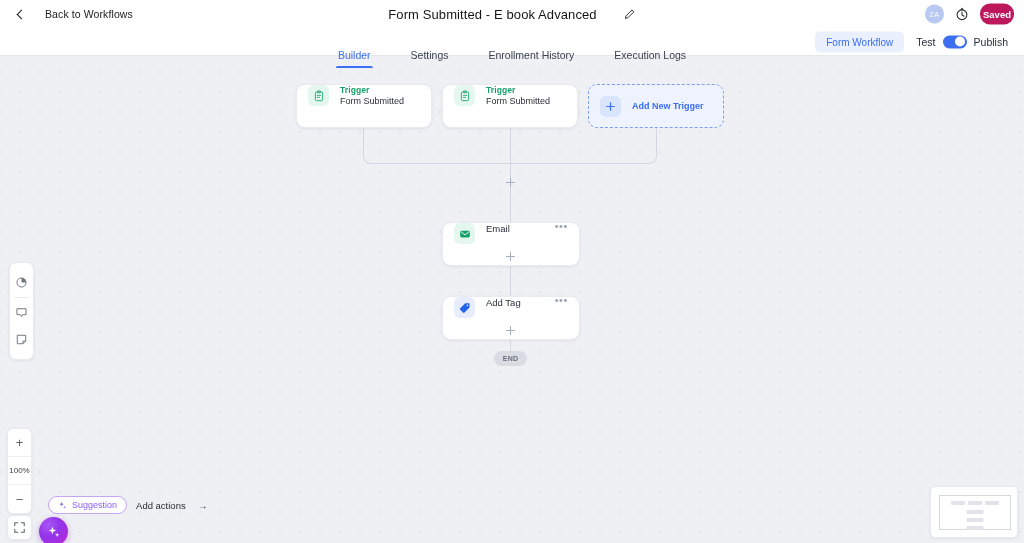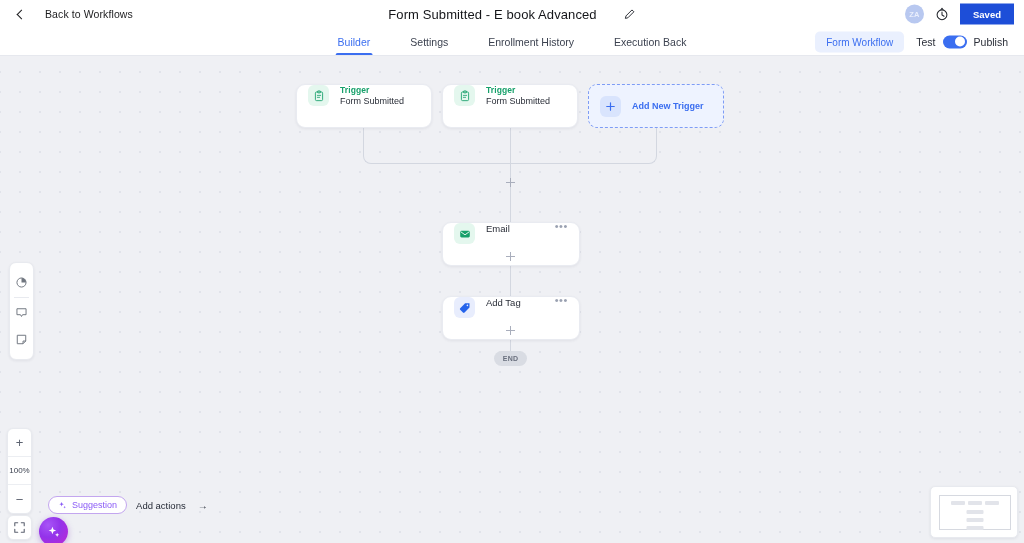--- a/index.html
+++ b/index.html
@@ -43,35 +43,35 @@
   }
   .avatar {
     width: 19px; height: 19px; border-radius: 50%;
     background: #b8c8f0; color: #e9eefc;
     font-size: 7.5px; font-weight: 700;
     display: flex; align-items: center; justify-content: center;
     letter-spacing: .2px;
   }
   .history-icon { width: 14px; height: 14px; display: block; cursor: pointer; }
   .saved-btn {
-    background: #1d4ed8; color: #ffffff;
+    background: #be185d; color: #ffffff;
     font-size: 9.5px; font-weight: 600;
-    border: none; border-radius: 0;
-    padding: 5px 13px; cursor: pointer;
+    border: none; border-radius: 10px;
+    padding: 5px 3px; cursor: pointer;
   }
 
   
   .navbar {
     position: relative; height: 28px; width: 100%;
     background: #ffffff;
     border-bottom: 1px solid #e6e8ee;
     z-index: 40;
   }
   .tabs {
-    position: absolute; left: 50%; top: 0; transform: translateX(-50%);
+    position: absolute; left: 50%; top: 13px; transform: translateX(-50%);
     display: flex; align-items: center; gap: 40px; height: 100%;
   }
   .tab {
     font-size: 10.5px; color: #3c4250; cursor: pointer;
     height: 100%; display: flex; align-items: center;
     position: relative; white-space: nowrap;
   }
   .tab.active { color: #3b6ef0; }
   .tab.active::after {
     content: ""; position: absolute; left: -2px; right: -2px; bottom: 0;
@@ -300,21 +300,21 @@
       </svg>
       <button class="saved-btn">Saved</button>
     </div>
   </div>
 
   <div class="navbar">
     <div class="tabs">
       <div class="tab active">Builder</div>
       <div class="tab">Settings</div>
       <div class="tab">Enrollment History</div>
-      <div class="tab">Execution Back</div>
+      <div class="tab">Execution Logs</div>
     </div>
     <div class="nav-right">
       <button class="test-btn">Form Workflow</button>
       <div class="publish-group">
         <span class="pg-label">Test</span>
         <div class="toggle">
           <span class="knob"></span>
         </div>
         <span class="pg-label">Publish</span>
       </div>

